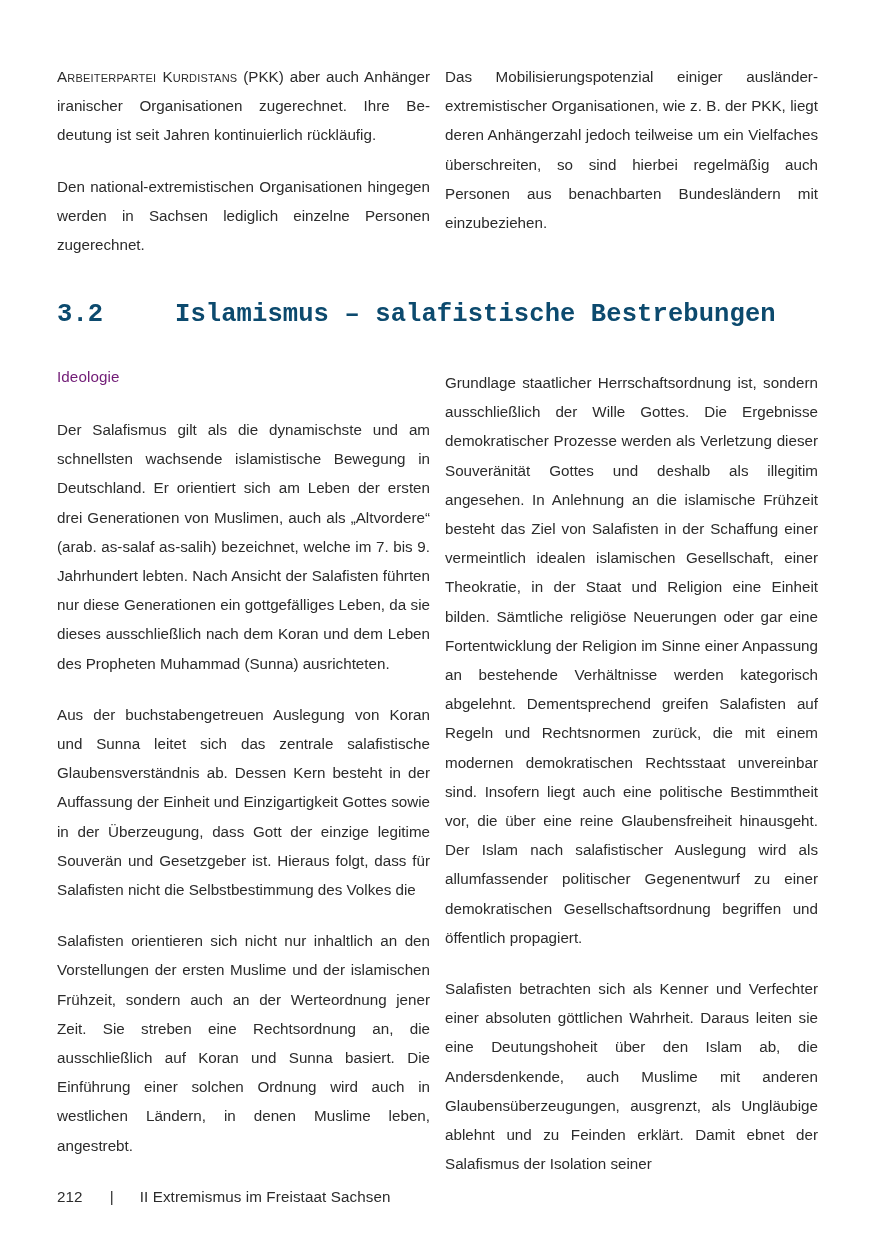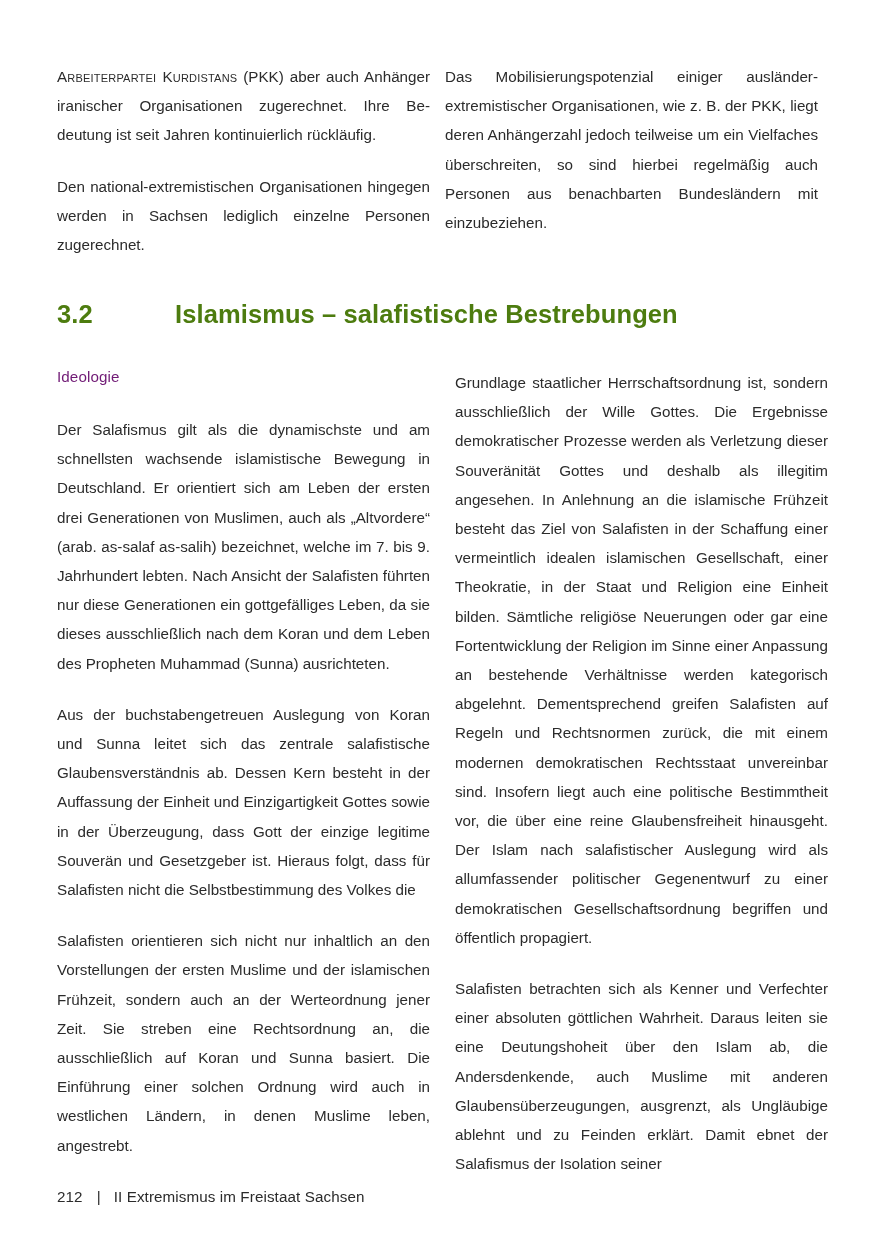--- a/index.html
+++ b/index.html
@@ -61,24 +61,24 @@
   }
 
   
   .section-heading {
     position: absolute;
     left: 57px;
     top: 300px;
     width: 748px;
     display: flex;
     align-items: baseline;
-    font-family: Liberation Sans, sans-serif;
+    font-family: Liberation Mono, monospace;
     font-size: 25.5px;
     font-weight: 700;
-    color: #4d7c0f;
+    color: #0c4a6e;
     letter-spacing: 0.1px;
   }
 
   .section-number {
     width: 74px;
     flex: 0 0 74px;
   }
 
   .section-title {
     flex: 1 1 auto;
@@ -100,31 +100,30 @@
   
   .columns-lower {
     position: absolute;
     left: 57px;
     top: 415px;
     width: 748px;
   }
 
   .columns-lower .col.right {
     margin-top: -47px;
-    margin-left: 10px;
   }
 
   
   .footer {
     position: absolute;
     left: 57px;
     top: 1188px;
     display: flex;
     align-items: baseline;
-    gap: 4px;
+    gap: 17px;
     font-family: "Liberation Sans", sans-serif;
     font-size: 15.2px;
     color: #2b2b2b;
     letter-spacing: 0.1px;
   }
 
   .footer .pagenum { }
   .footer .sep {
     margin: 0 9px 0 10px;
     color: #2b2b2b;

